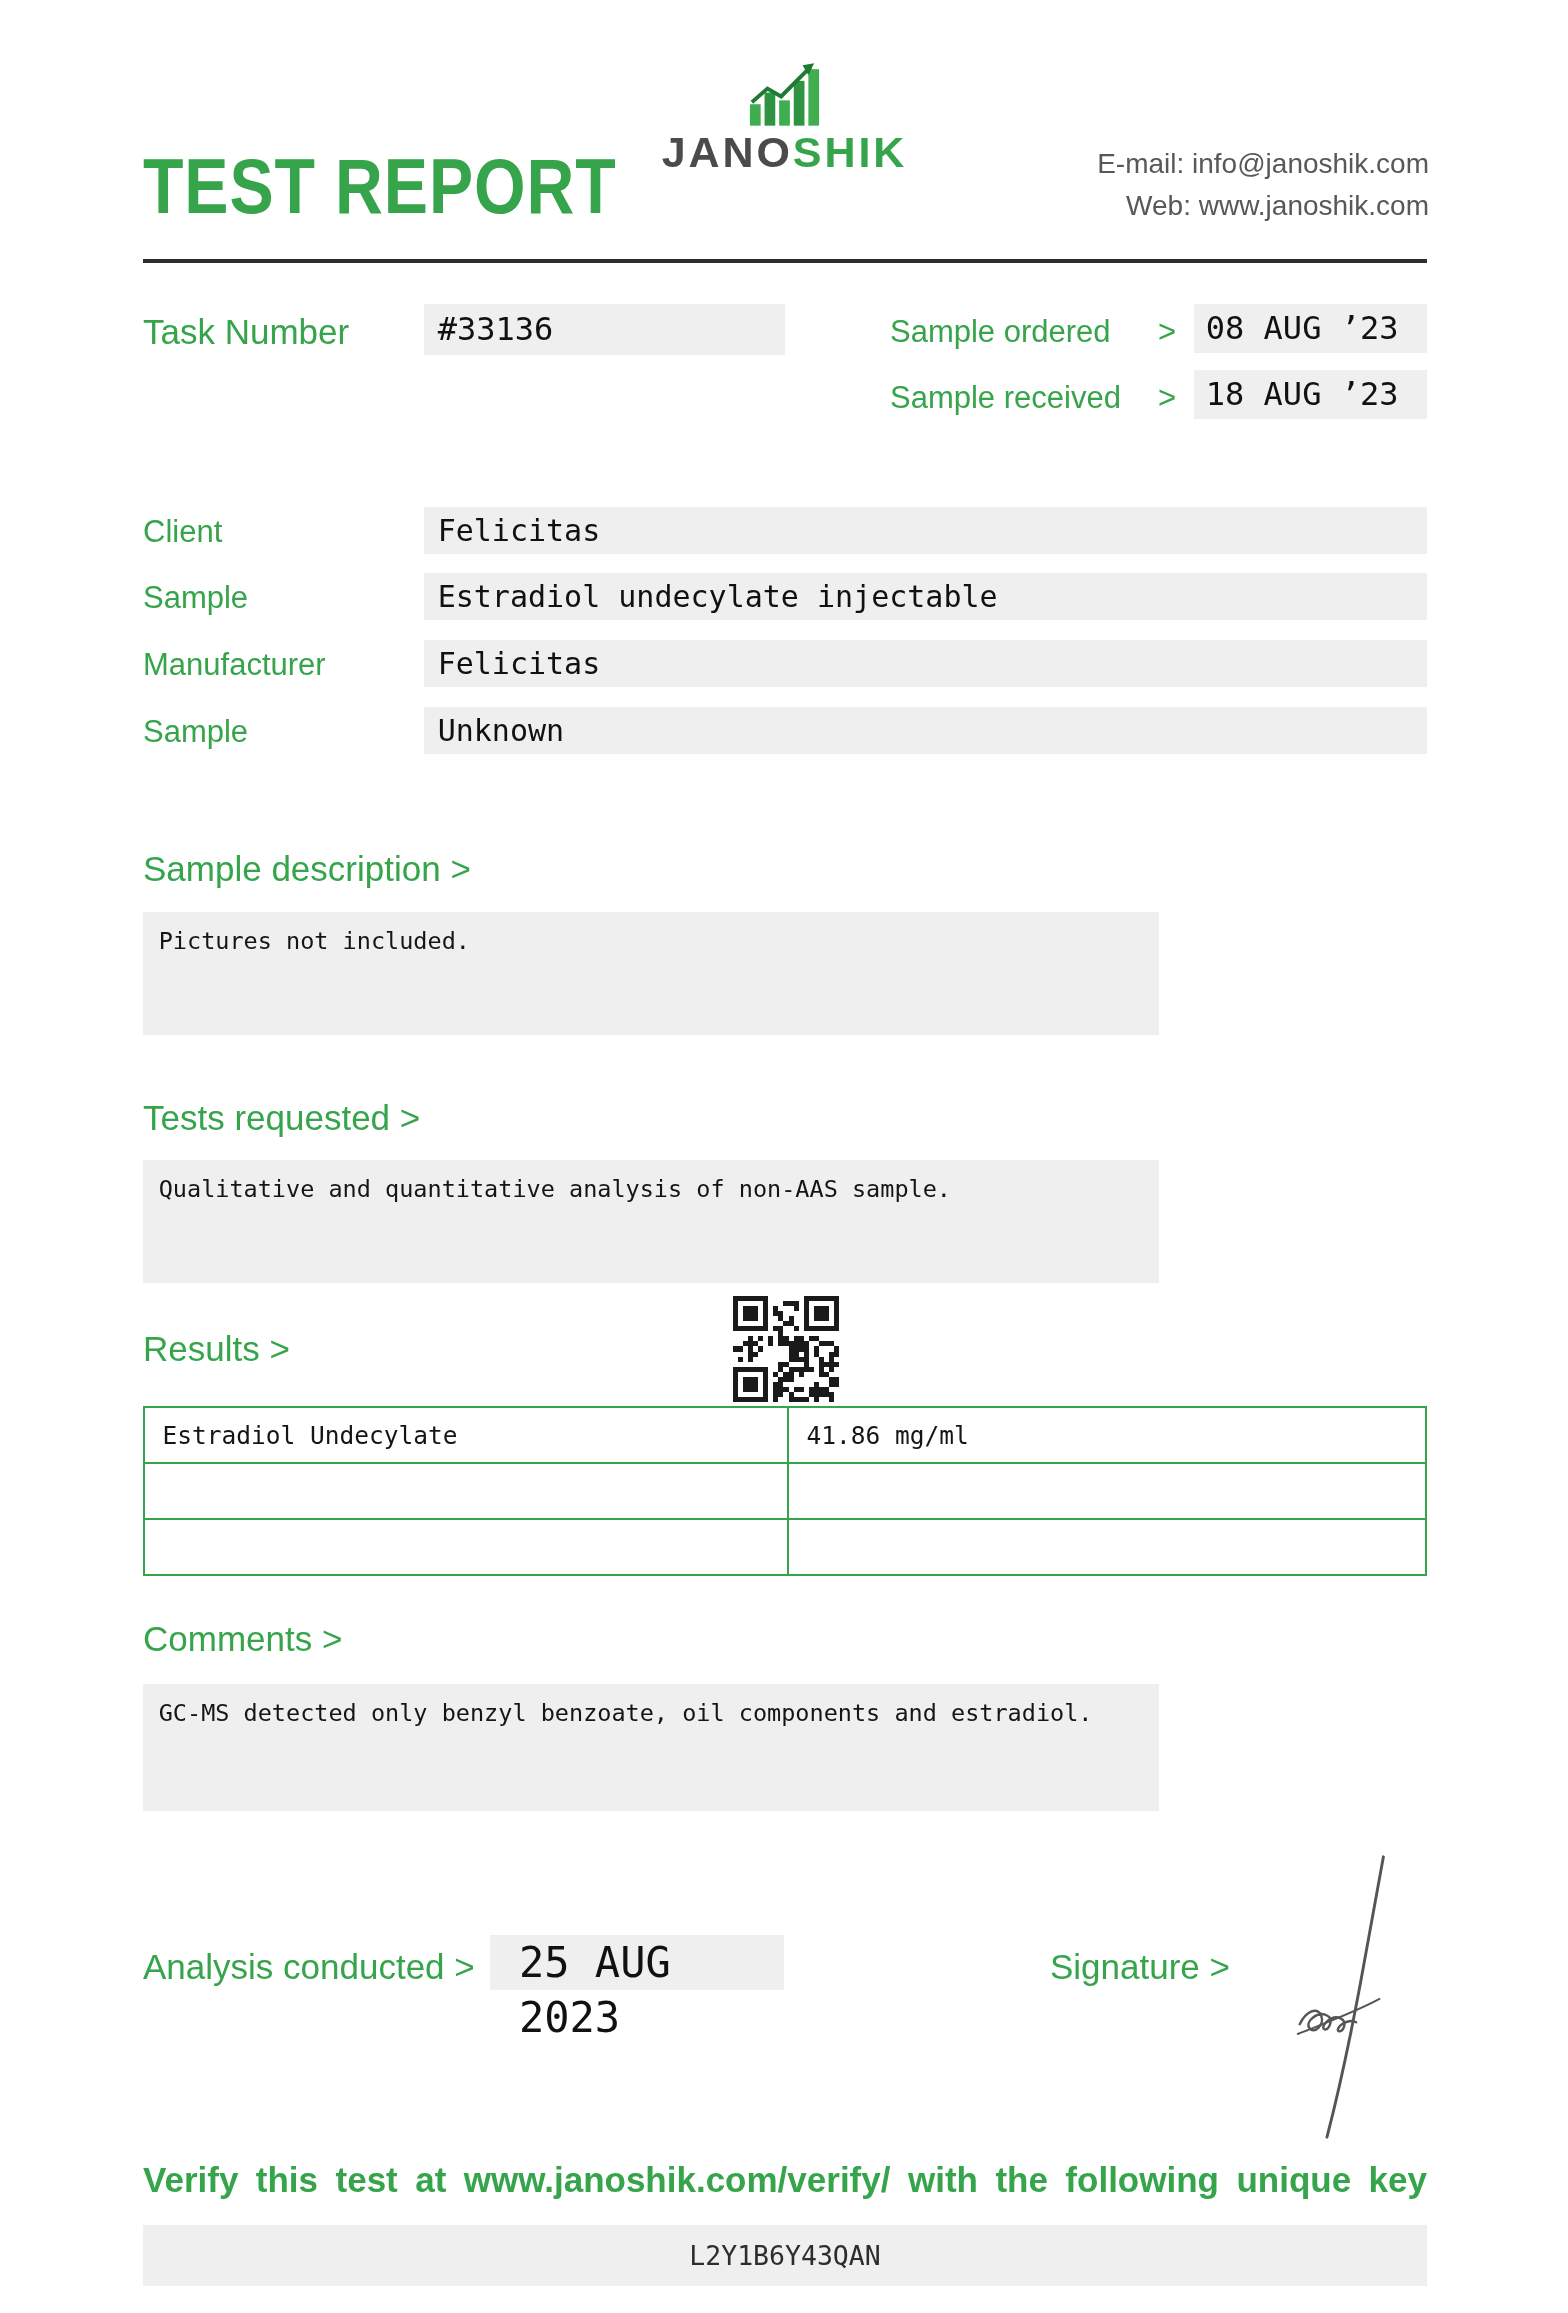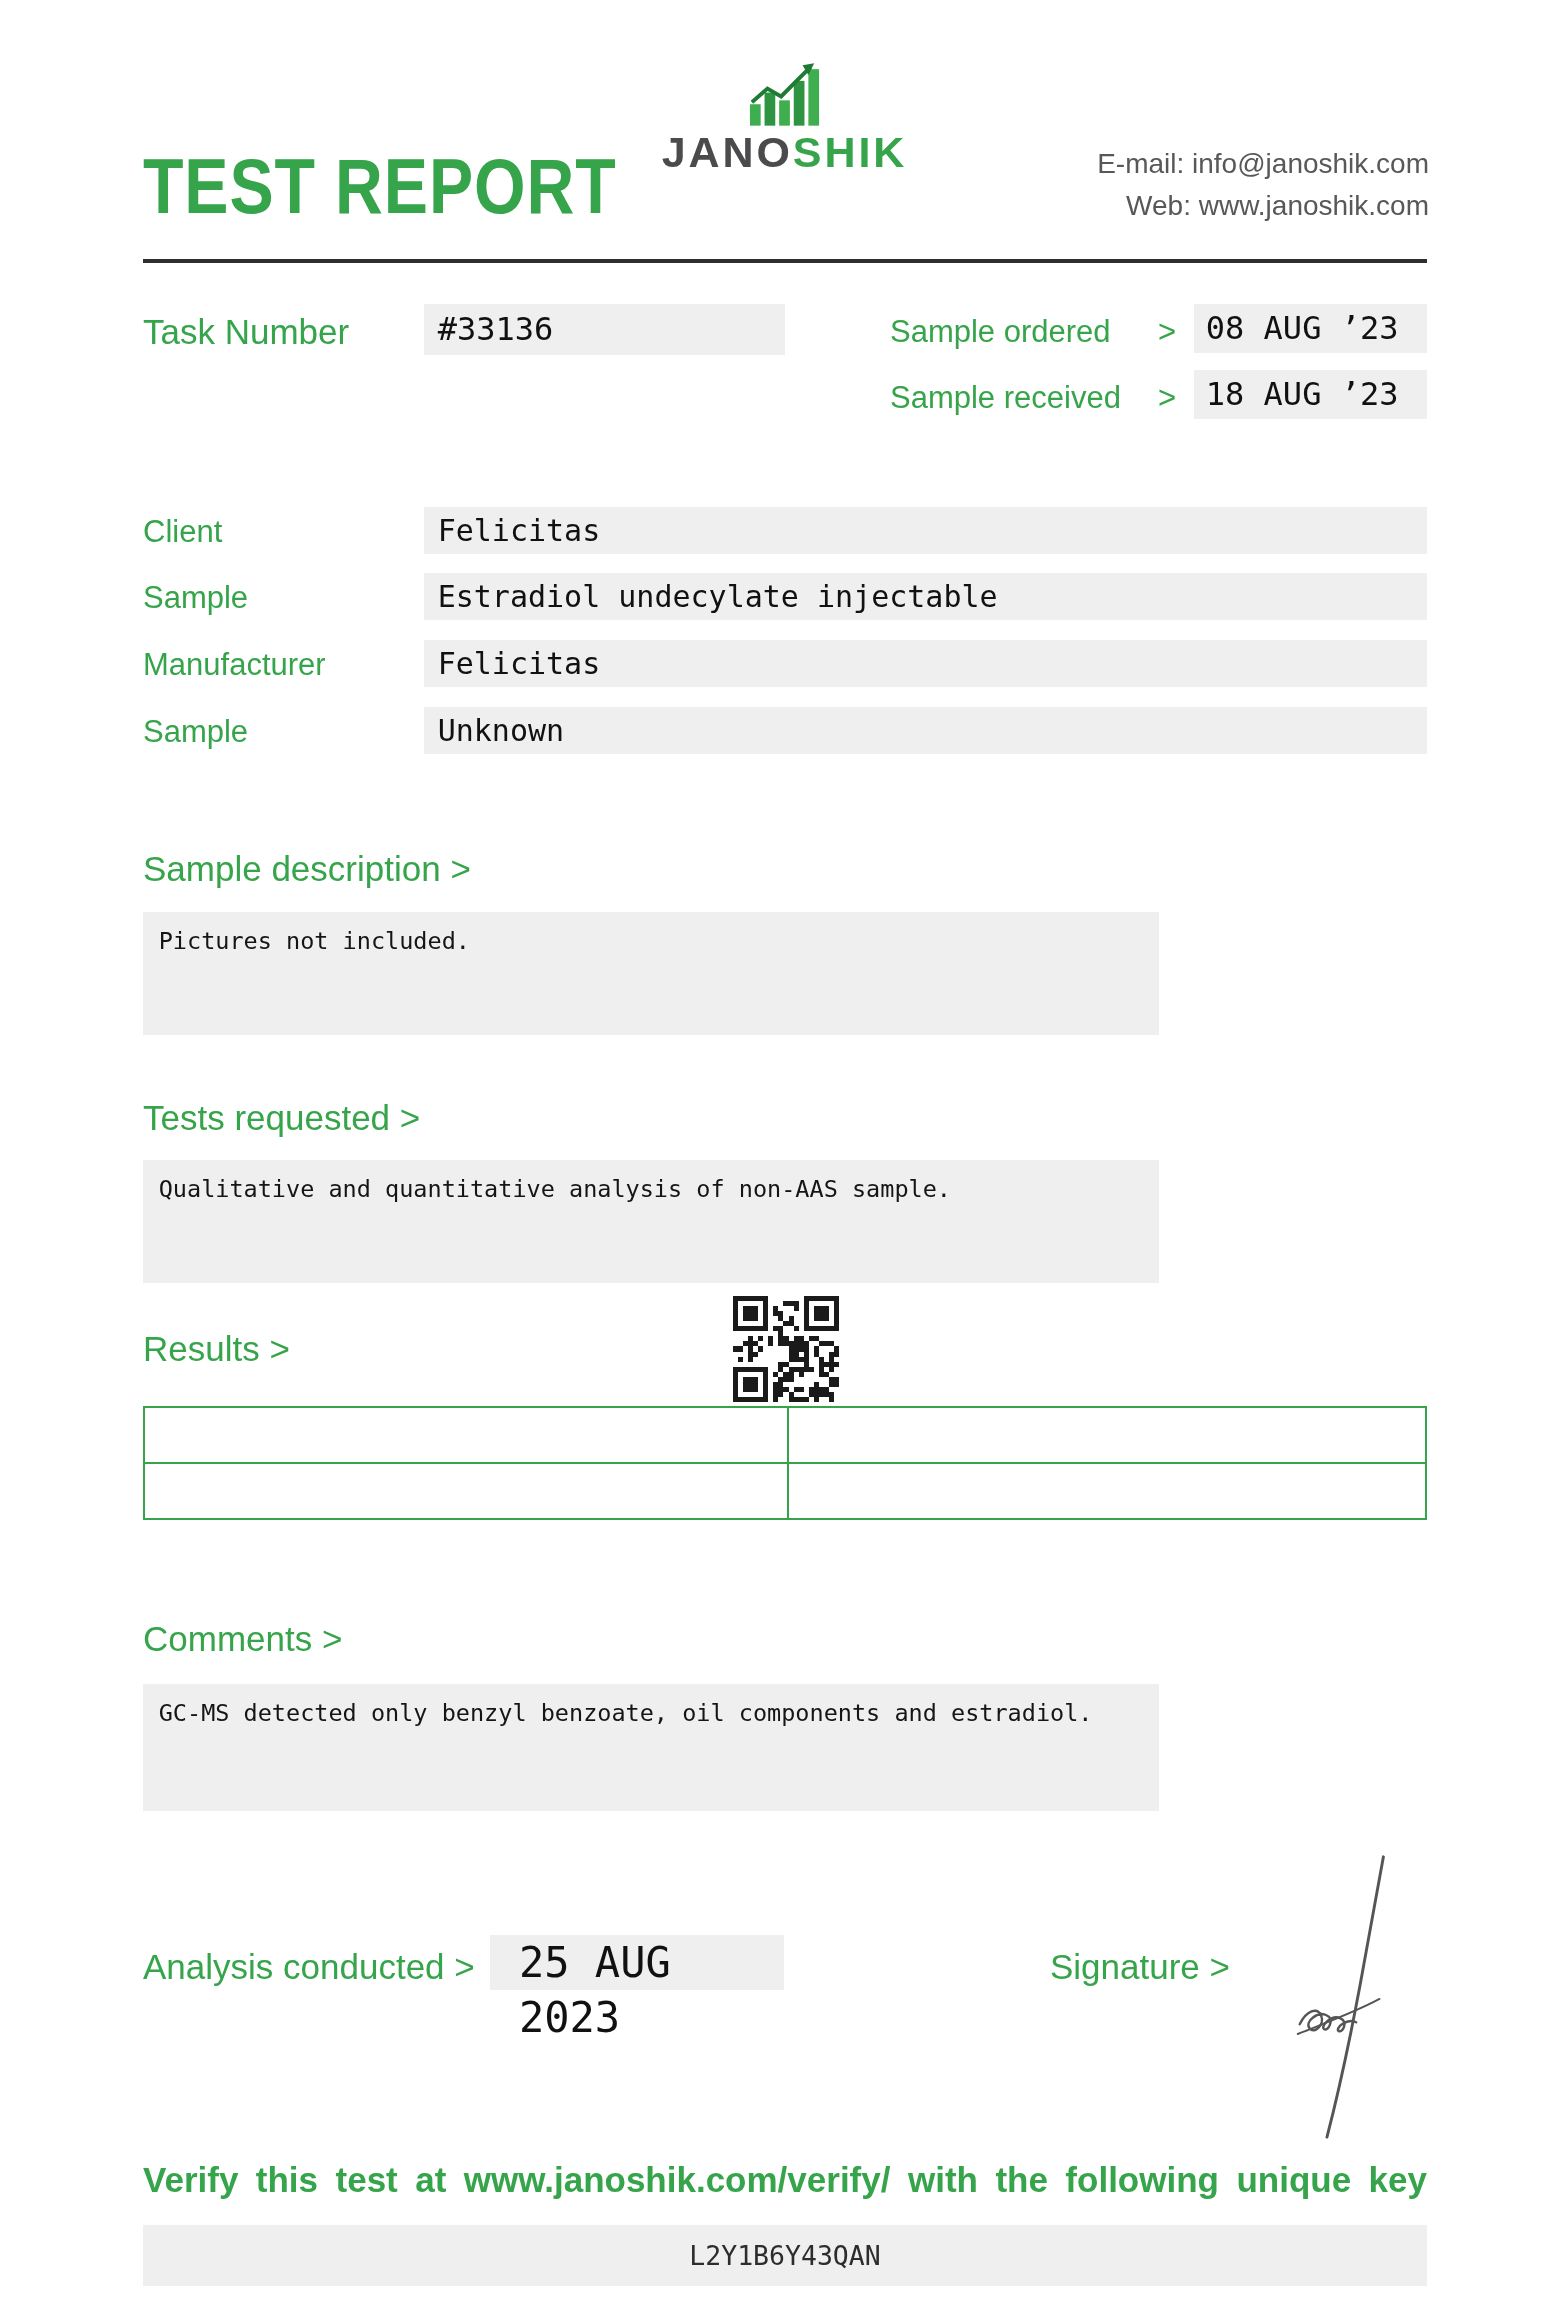--- a/index.html
+++ b/index.html
@@ -370,20 +370,24 @@
         <rect x="3" y="20" width="1" height="1"></rect>
         <rect x="4" y="20" width="1" height="1"></rect>
         <rect x="5" y="20" width="1" height="1"></rect>
         <rect x="6" y="20" width="1" height="1"></rect>
       </svg>
   </div>
 
   <table class="rtable">
     <tbody>
       <tr>
+        <td class="c1">Estradiol Undecylate</td>
+        <td>41.86 mg/ml</td>
+      </tr>
+      <tr>
         <td class="c1"></td>
         <td></td>
       </tr>
       <tr>
         <td class="c1"></td>
         <td></td>
       </tr>
     </tbody>
   </table>
 

